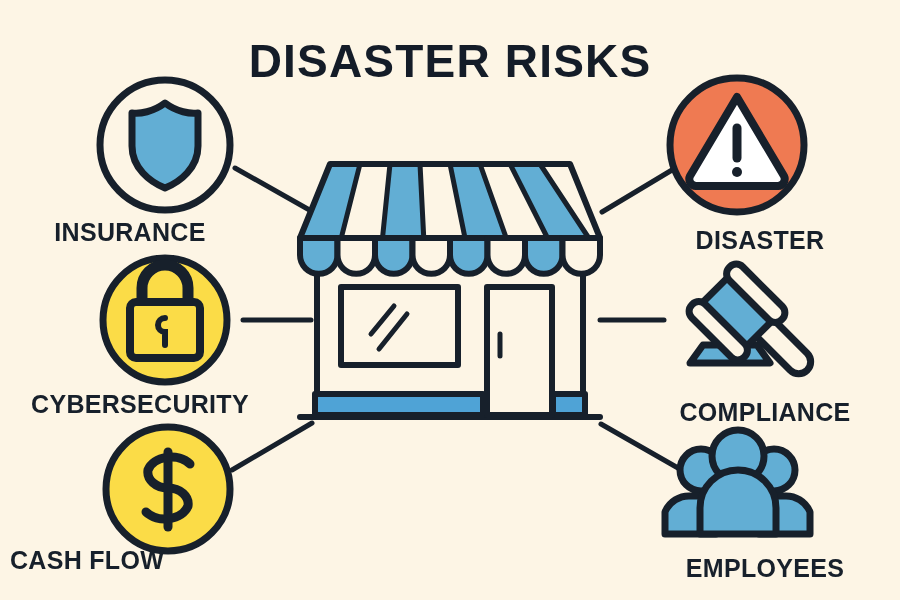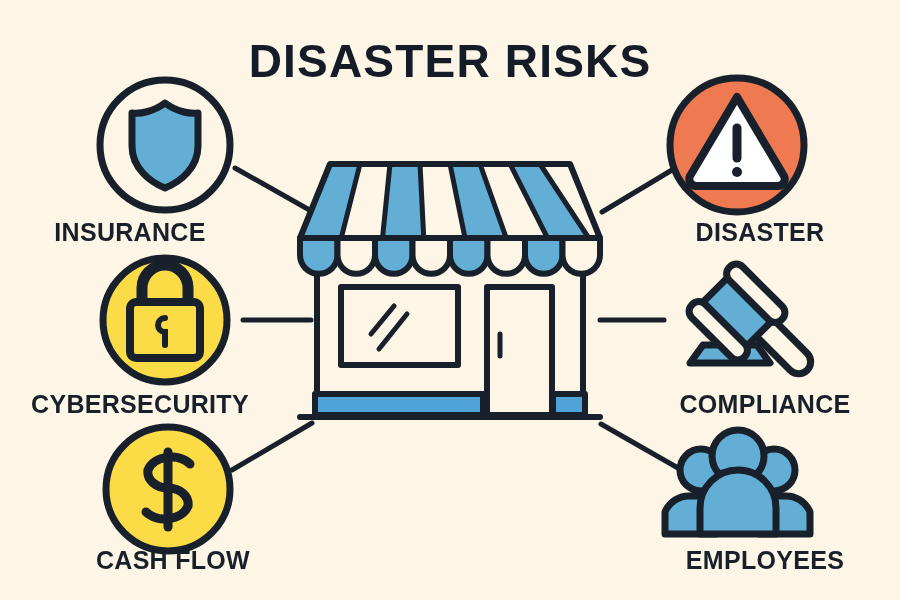--- a/index.html
+++ b/index.html
@@ -29,37 +29,37 @@
     position: absolute;
     font-family: "Liberation Sans", sans-serif;
     font-weight: bold;
     font-size: 25px;
     letter-spacing: 0.3px;
     color: #17202B;
     white-space: nowrap;
     line-height: 1;
   }
   .label.left  { text-align: right; }
-  .label.right { text-align: left; }
+  .label.right { text-align: left; margin-top: 8px; }
   #page-title {
     position: absolute;
     left: 0;
     right: 0;
     top: 38px;
     text-align: center;
     font-family: "Liberation Sans", sans-serif;
     font-weight: bold;
     font-size: 46px;
     letter-spacing: 1.2px;
     color: #141C28;
     line-height: 1;
   }
   #lbl-insurance     { left: 10px;  top: 220px; width: 240px; text-align: center; }
   #lbl-cybersecurity { left: 0px;   top: 392px; width: 280px; text-align: center; }
-  #lbl-cashflow      { left: 10px;  top: 548px; width: 240px; text-align: right; }
+  #lbl-cashflow      { left: 10px;  top: 548px; width: 240px; text-align: left; }
   #lbl-disaster      { left: 650px; top: 220px; width: 220px; text-align: center; }
   #lbl-compliance    { left: 640px; top: 392px; width: 250px; text-align: center; }
   #lbl-employees     { left: 630px; top: 548px; width: 270px; text-align: center; }
 </style>
 </head>
 <body>
 
 <div id="infographic" style="background: rgb(253, 245, 229);">
 
   <div id="page-title">DISASTER RISKS</div>

